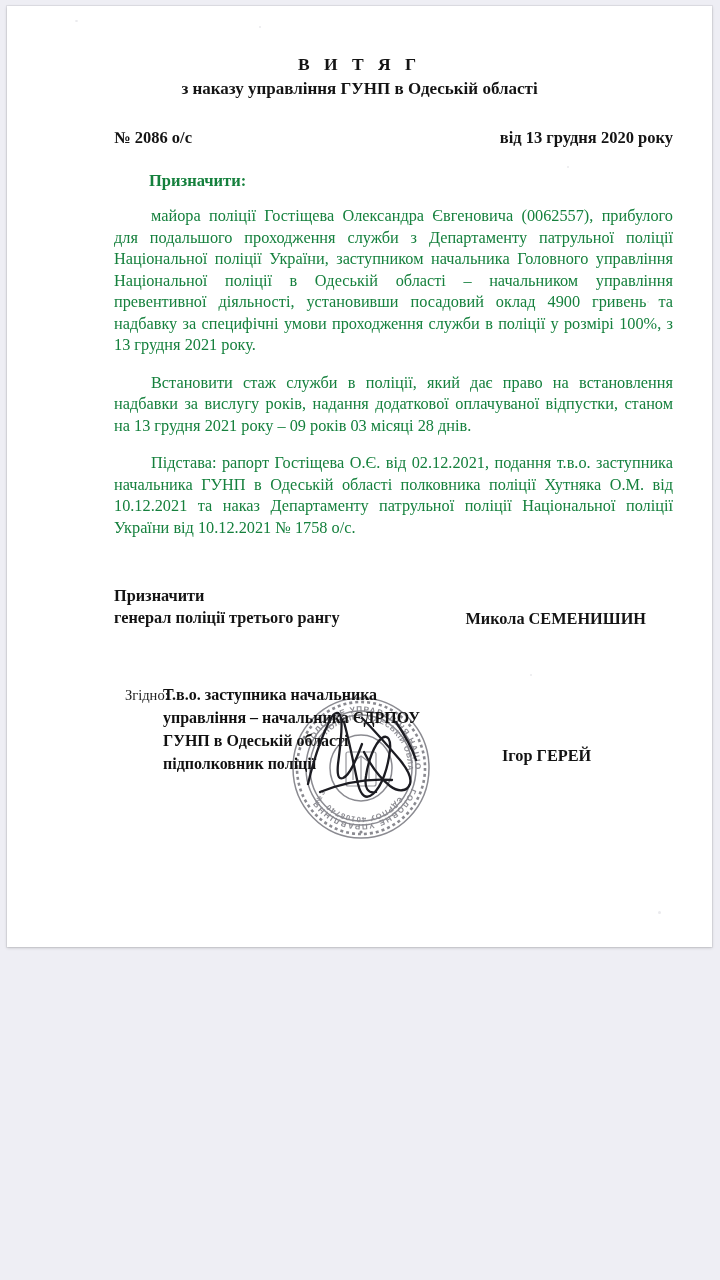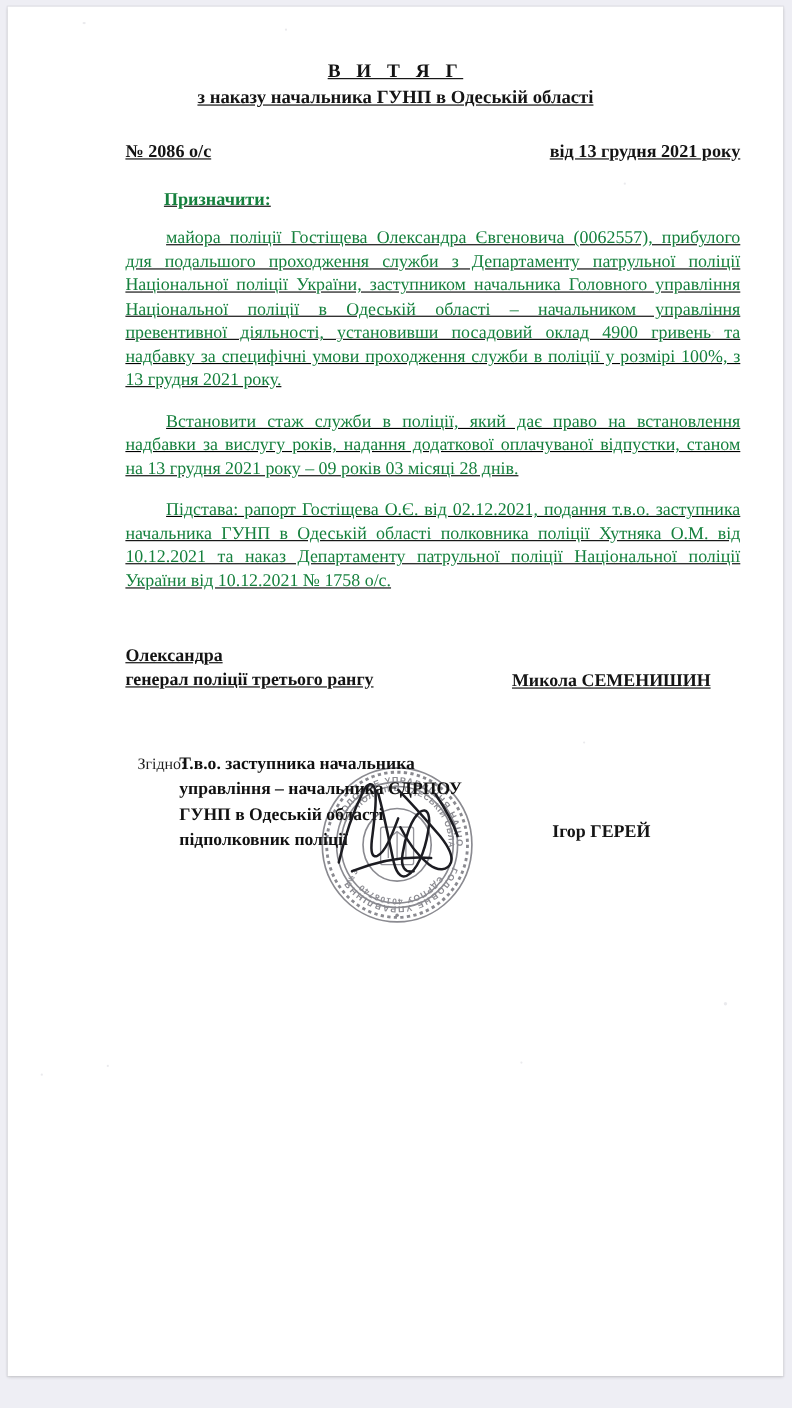--- a/index.html
+++ b/index.html
@@ -15,25 +15,24 @@
     overflow: hidden;
     position: relative;
   }
 
   
   #page-sheet {
     position: absolute;
     left: 7px;
     top: 6px;
     width: 705px;
-    height: 1245px;
+    height: 941px;
     background: #ffffff;
     box-shadow: 0 1px 3px rgba(0,0,0,0.18), 0 0 0 1px rgba(0,0,0,0.05);
     overflow: hidden;
-    text-decoration: underline;
   }
 
   
   .speckle {
     position: absolute;
     background: #d9d9de;
     border-radius: 50%;
     opacity: .55;
     pointer-events: none;
   }
@@ -172,38 +171,38 @@
   <div class="speckle" style="left:640px; top:295px; width:2px; height:2px;"></div>
   <div class="speckle" style="left:124px; top:525px; width:2px; height:2px;"></div>
   <div class="speckle" style="left:651px; top:905px; width:3px; height:3px;"></div>
   <div class="speckle" style="left:90px;  top:962px; width:2px; height:2px;"></div>
   <div class="speckle" style="left:466px; top:959px; width:2px; height:2px;"></div>
   <div class="speckle" style="left:30px;  top:970px; width:2px; height:2px;"></div>
   <div class="speckle" style="left:523px; top:668px; width:2px; height:2px;"></div>
 
   <div id="doc-header">
     <div id="doc-title">В И Т Я Г</div>
-    <div id="doc-subtitle">з наказу начальника ГУНП в Одеській області</div>
+    <div id="doc-subtitle">з наказу управління ГУНП в Одеській області</div>
   </div>
 
   <div id="meta-row">
     <span>№ 2086 о/с</span>
-    <span>від 13 грудня 2021 року</span>
+    <span>від 13 грудня 2020 року</span>
   </div>
 
   <div id="doc-body">
     <div class="section-head">Призначити:</div>
     <p class="para">майора поліції Гостіщева Олександра Євгеновича (0062557), прибулого для подальшого проходження служби з Департаменту патрульної поліції Національної поліції України, заступником начальника Головного управління Національної поліції в Одеській області – начальником управління превентивної діяльності, установивши посадовий оклад 4900 гривень та надбавку за специфічні умови проходження служби в поліції у розмірі 100%, з 13 грудня 2021 року.</p>
     <p class="para">Встановити стаж служби в поліції, який дає право на встановлення надбавки за вислугу років, надання додаткової оплачуваної відпустки, станом на 13 грудня 2021 року – 09 років 03 місяці 28 днів.</p>
     <p class="para">Підстава: рапорт Гостіщева О.Є. від 02.12.2021, подання т.в.о. заступника начальника ГУНП в Одеській області полковника поліції Хутняка О.М. від 10.12.2021 та наказ Департаменту патрульної поліції Національної поліції України  від 10.12.2021 № 1758 о/с.</p>
   </div>
 
   <div id="signature-block">
     <div id="sig-title-lines">
-      <div>Олександра</div>
+      <div>Призначити</div>
       <div>генерал поліції третього рангу</div>
     </div>
     <div id="sig-name">Микола СЕМЕНИШИН</div>
   </div>
 
   <div id="certify-block">
 
     <div id="certify-label">Згідно:</div>
 
     <div id="certify-lines">

